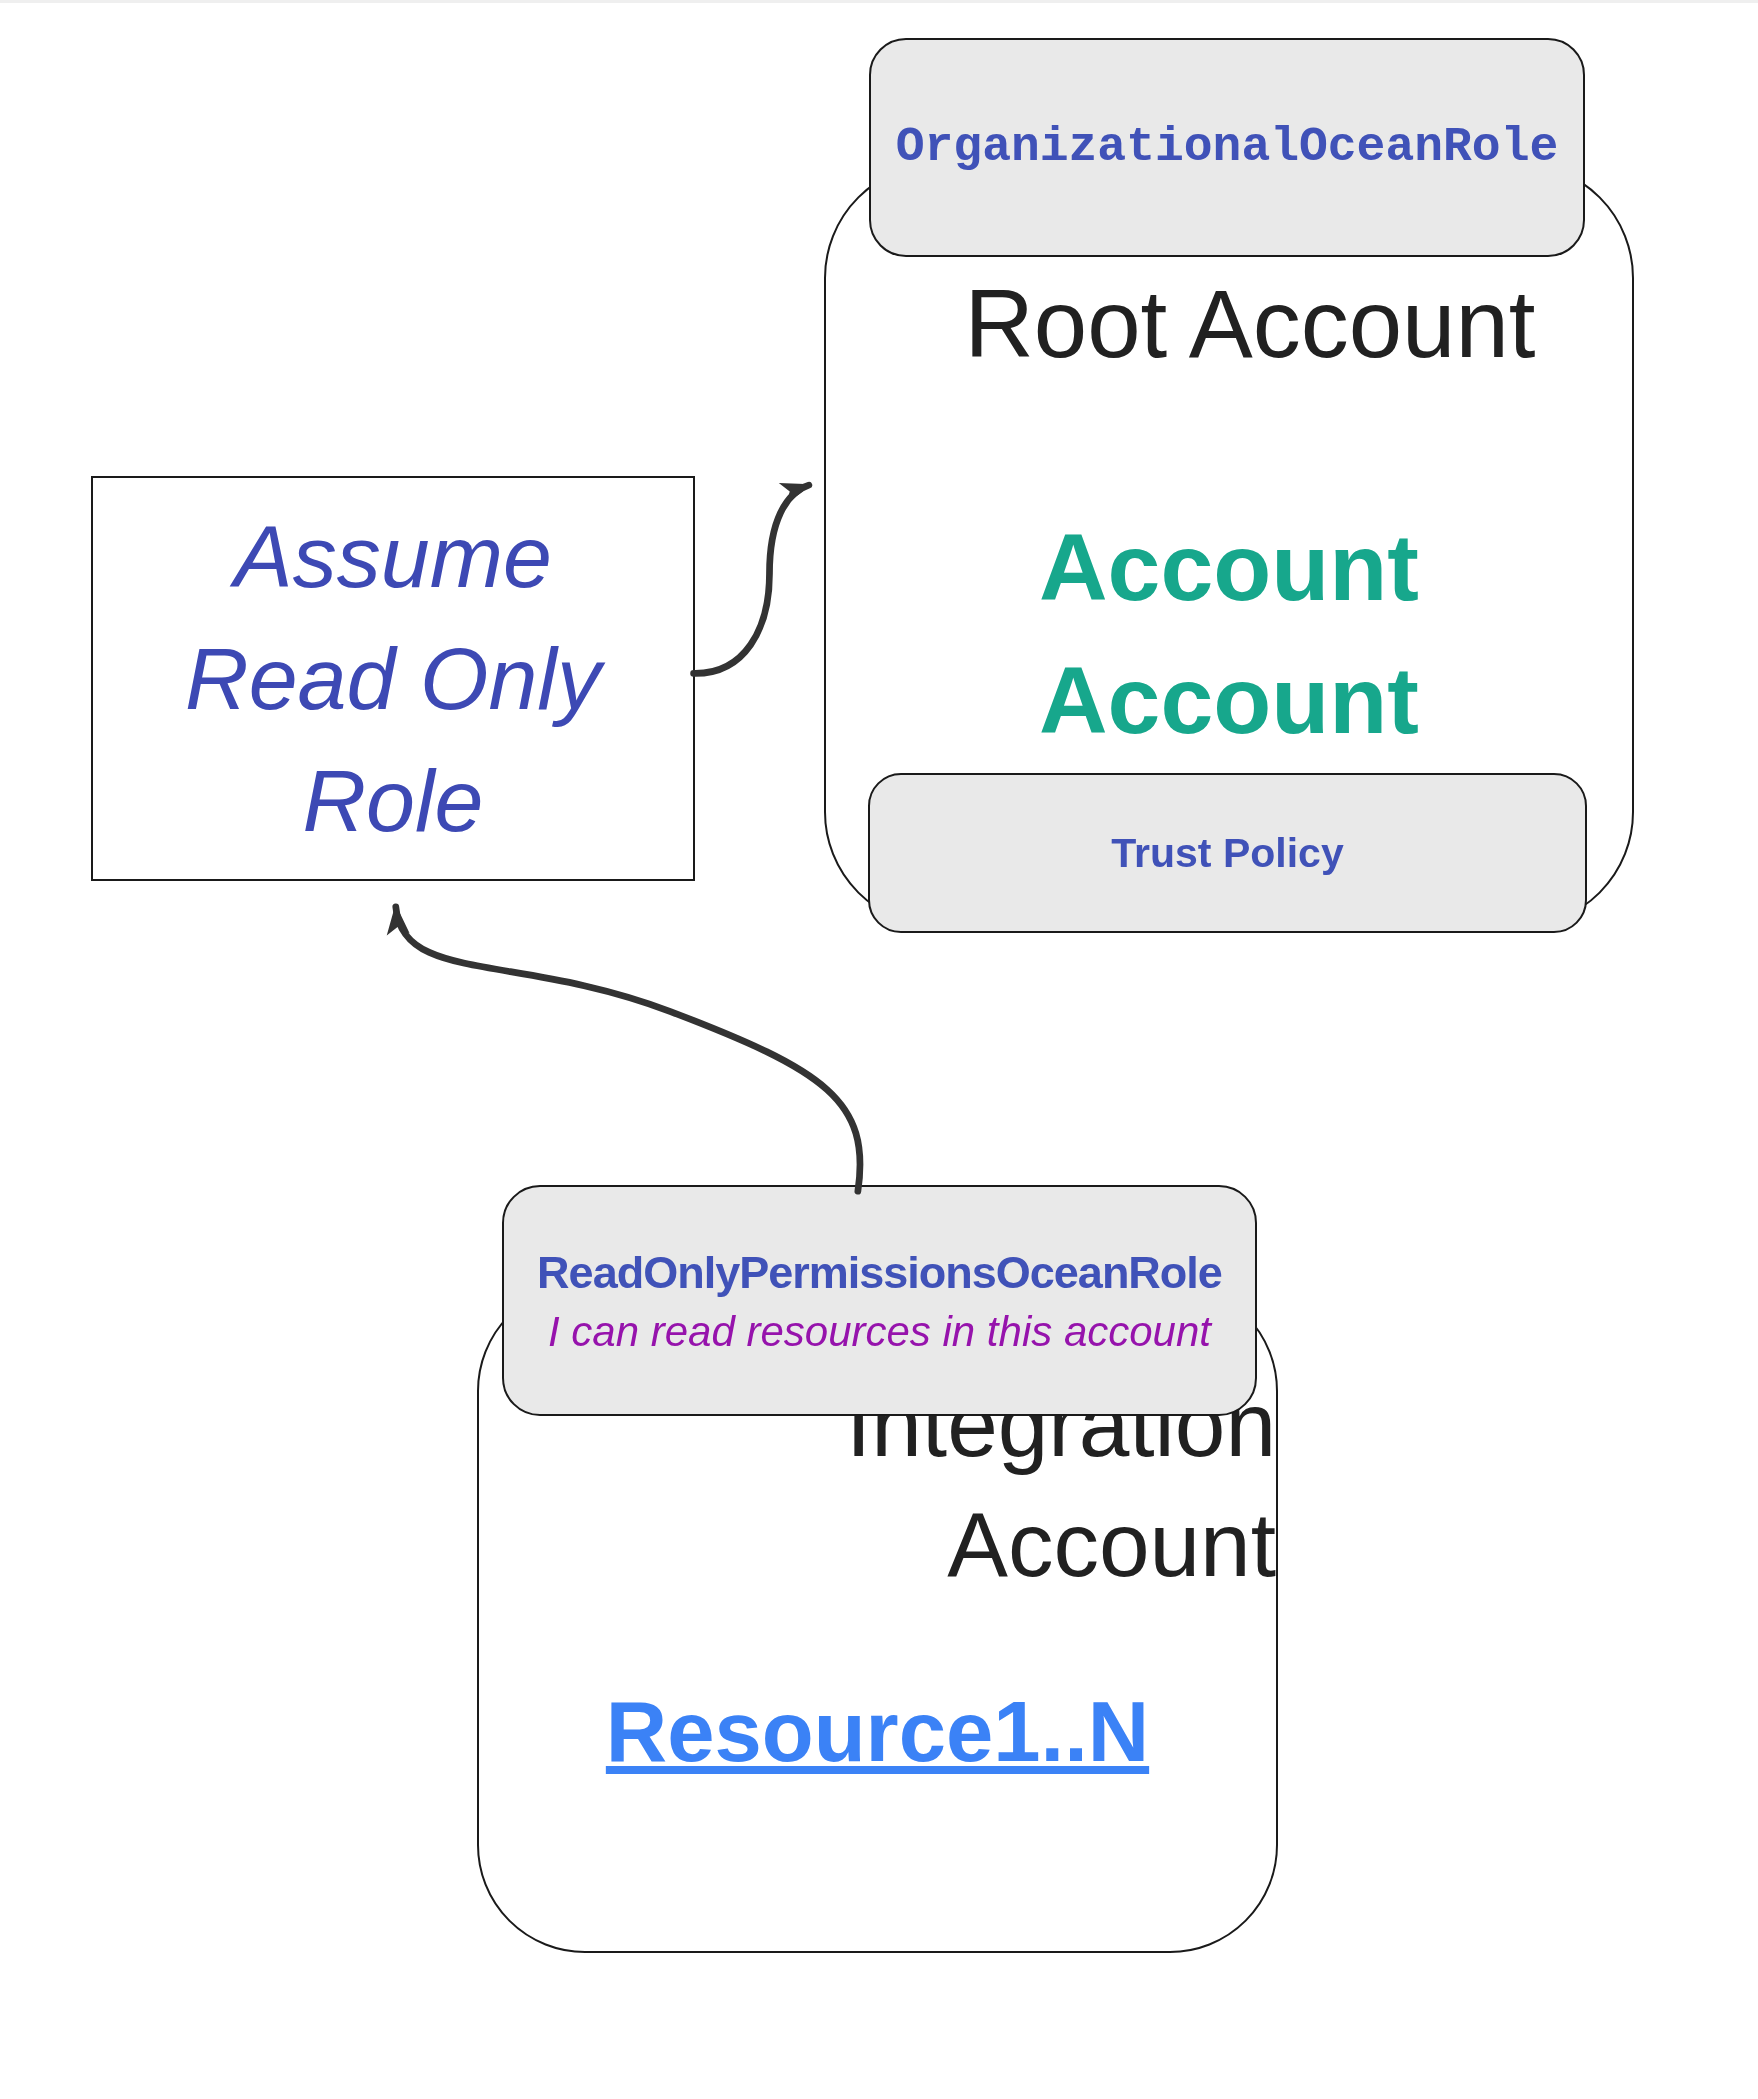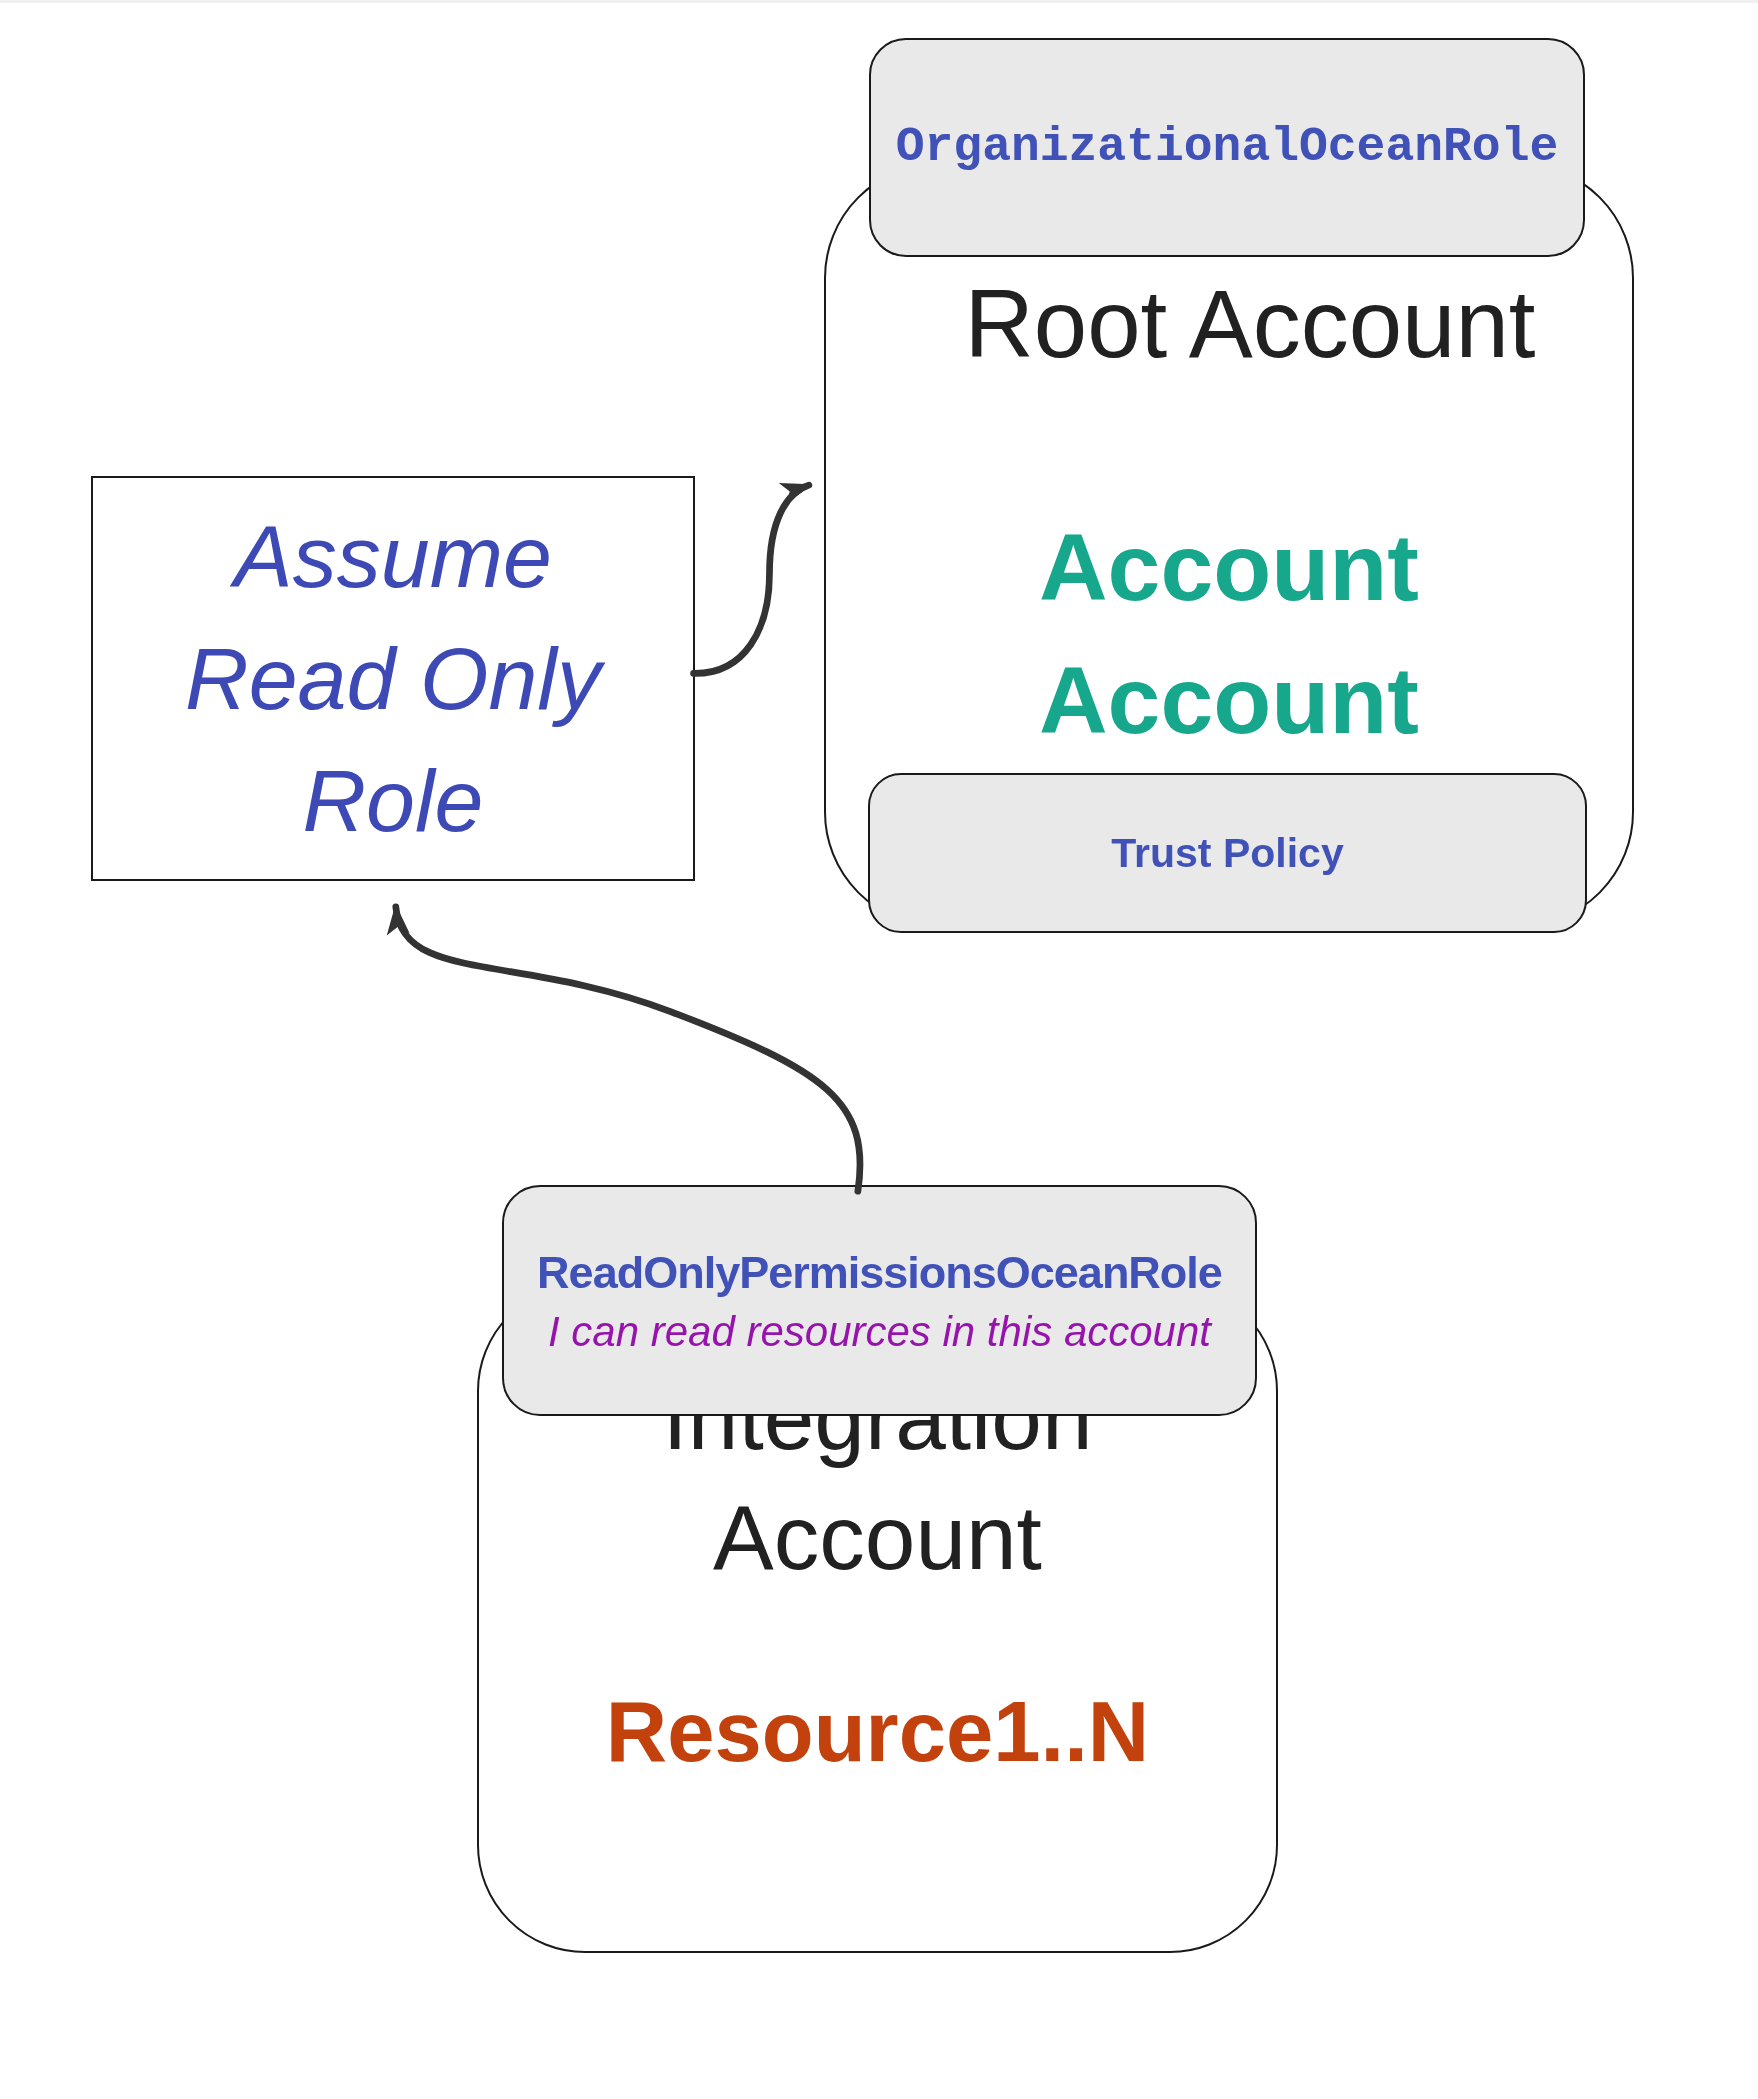--- a/index.html
+++ b/index.html
@@ -49,25 +49,25 @@
   .node-title{
     position:absolute;left:0;right:0;
     color:#212121;
   }
   .root-title{top:92px;font-size:96px;line-height:134px;padding-left:42px;}
   .root-action{
     position:absolute;left:0;right:0;top:336px;
     color:#17a78c;font-weight:bold;
     font-size:95px;line-height:133px;
   }
-  .integ-title{top:73px;font-size:91px;line-height:120px;}
+  .integ-title{top:80px;font-size:91px;line-height:120px;text-align:right;}
   .integ-res{
     position:absolute;left:0;right:0;top:394px;
-    color:#c2410c;font-weight:bold;
-    font-size:85px;line-height:106px;
+    color:#3b82f6;font-weight:bold;
+    font-size:85px;line-height:106px;text-decoration:underline;
   }
   
   .badge{
     position:absolute;
     background:#e9e9e9;
     border:2.9px solid #1a1a1a;
     box-sizing:border-box;
     z-index:2;
     display:flex;flex-direction:column;justify-content:center;
     text-align:center;

